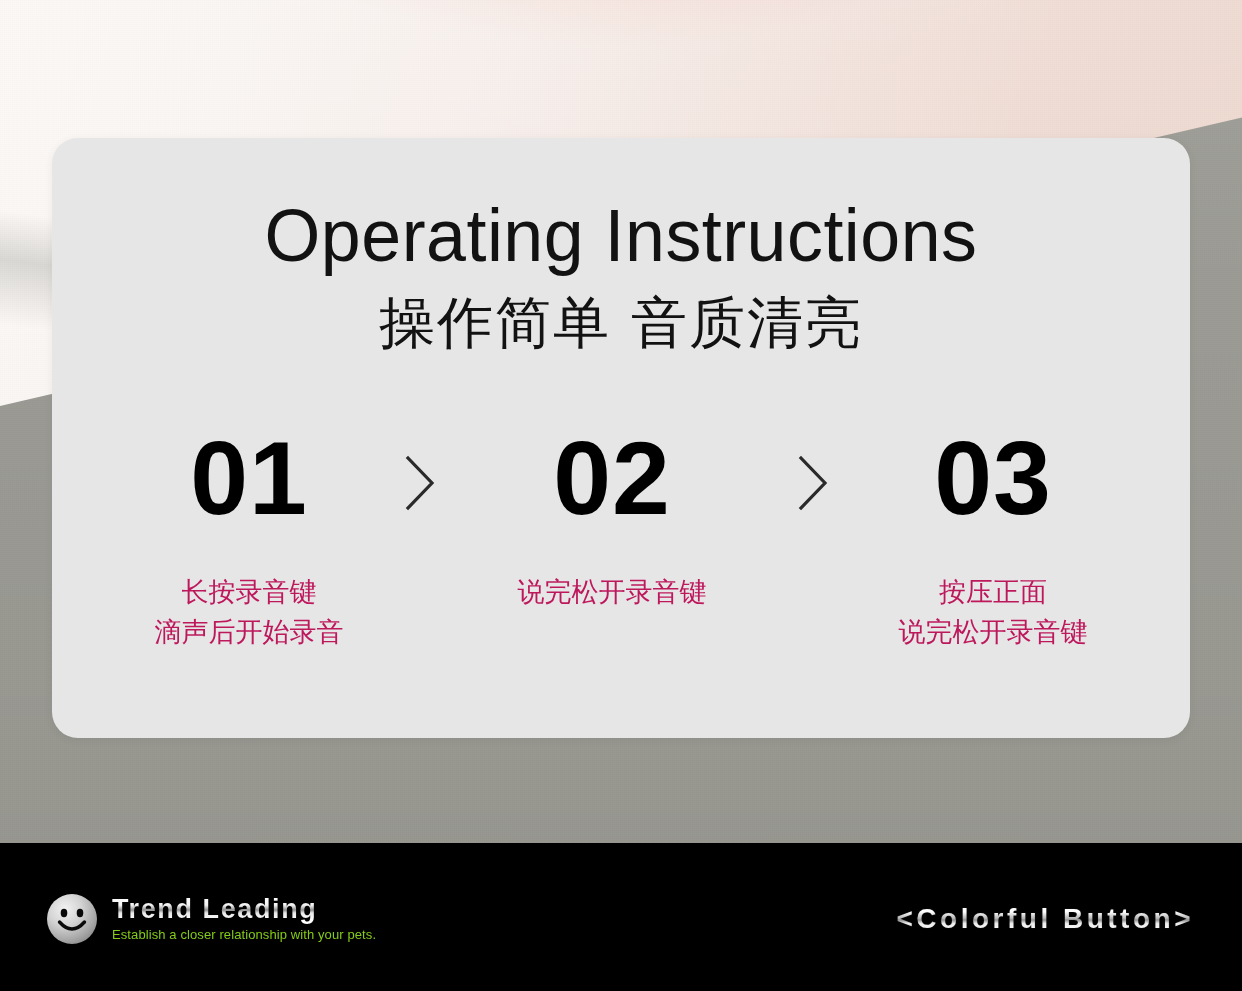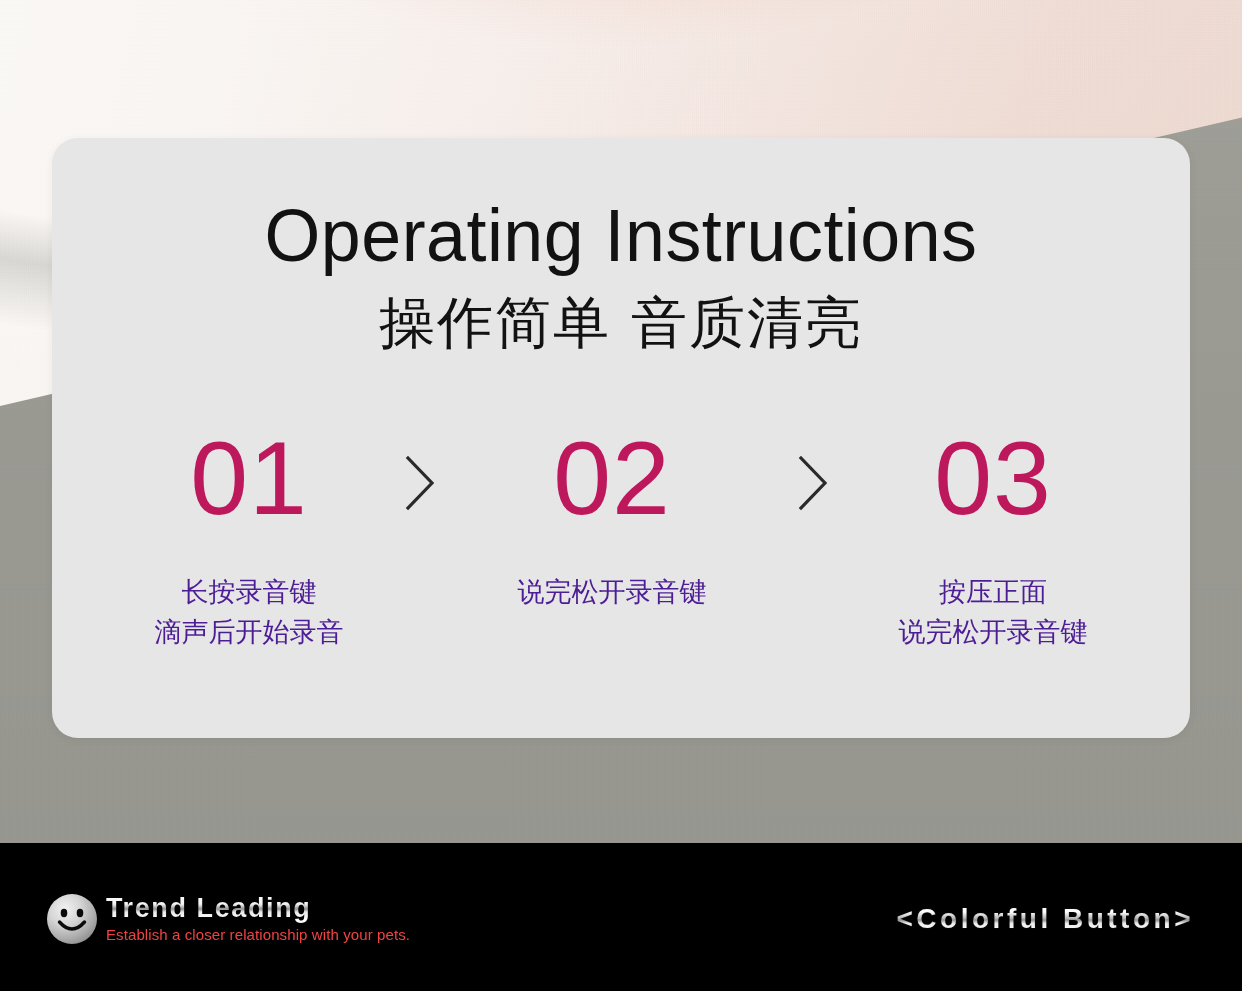--- a/index.html
+++ b/index.html
@@ -110,32 +110,32 @@
     align-items:center;
     flex:0 0 auto;
   }
   .step-1 { width:250px; }
   .step-2 { width:292px;align-items:center; }
   .step-3 { width:250px; }
 
   .step-num {
     font-family:"Liberation Sans", sans-serif;
     font-size:104px;
-    font-weight:400;
-    color:#be185d;
+    font-weight:700;
+    color:#000000;
     line-height:1;
     letter-spacing:1px;
   }
 
   .step-desc {
     margin-top:42px;
     font-family:"DejaVu Sans", "Liberation Sans", sans-serif;
     font-size:27px;
     font-weight:400;
-    color:#4c1d95;
+    color:#be185d;
     line-height:1.48;
     text-align:center;
     white-space:nowrap;
   }
 
   .sep {
     flex:0 0 auto;
     display:flex;
     align-items:flex-start;
     justify-content:center;
@@ -151,21 +151,21 @@
     left:0; top:843px;
     width:1242px; height:148px;
     background:#000;
   }
 
   .brand {
     position:absolute;
     left:46px; top:50px;
     display:flex;
     align-items:center;
-    gap:8px;
+    gap:14px;
   }
 
   .smiley { width:52px; height:52px; display:block; }
 
   .brand-text { display:flex; flex-direction:column; gap:2px; }
 
   .brand-name {
     font-family:"Liberation Sans", sans-serif;
     font-size:27px;
     font-weight:bold;
@@ -173,23 +173,23 @@
     line-height:1.1;
     background:linear-gradient(180deg,#ffffff 0%,#f2f2f2 34%,#8f8f8f 50%,#e8e8e8 60%,#ffffff 86%);
     -webkit-background-clip:text;
     background-clip:text;
     color:transparent;
     -webkit-text-fill-color:transparent;
   }
 
   .brand-tagline {
     font-family:"Liberation Sans", sans-serif;
-    font-size:15px;
+    font-size:13px;
     font-weight:400;
-    color:#ef4444;
+    color:#84cc16;
     letter-spacing:0.1px;
     line-height:1.2;
   }
 
   .product-name {
     position:absolute;
     right:48px; top:60px;
     font-family:"Liberation Sans", sans-serif;
     font-size:28px;
     font-weight:bold;

